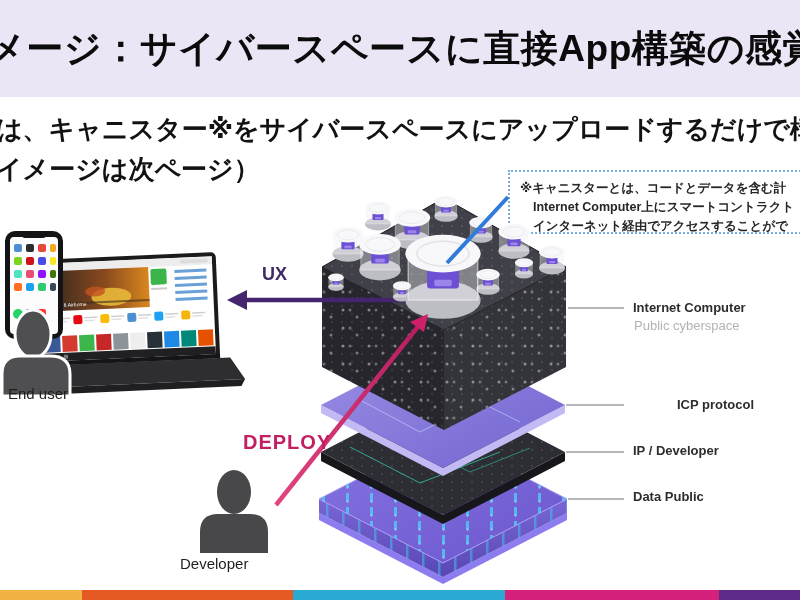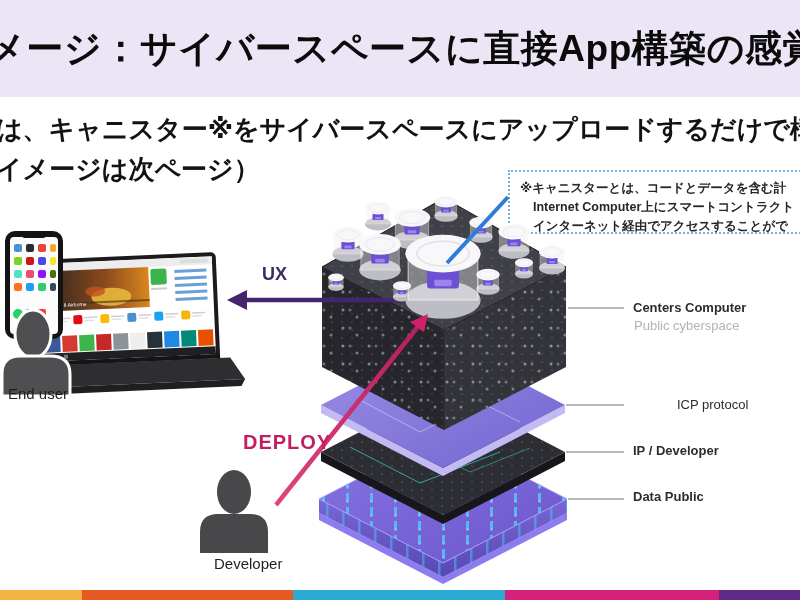--- a/index.html
+++ b/index.html
@@ -12,25 +12,25 @@
   #body-line1{top:112px;font-size:26px;}
   #body-line2{top:152px;font-size:26px;}
   #note-box{position:absolute;left:508px;top:170px;width:312px;height:46px;background:#fff;
             border:2px dotted #79aede;padding:7px 10px;font-size:12.5px;line-height:19px;
             color:#262626;font-weight:600;white-space:nowrap;}
   #note-box .indent{padding-left:13px;}
   .lbl{position:absolute;white-space:nowrap;}
   #ux-label{left:262px;top:264px;font-size:18px;font-weight:700;color:#3f2a68;}
   #deploy-label{left:243px;top:431px;font-size:20px;font-weight:800;color:#c21f63;letter-spacing:1px;}
   #end-user-label{left:8px;top:385px;font-size:15px;font-weight:500;color:#1f1f1f;}
-  #developer-label{left:214px;top:555px;font-size:15px;font-weight:500;color:#1f1f1f;}
+  #developer-label{left:180px;top:555px;font-size:15px;font-weight:500;color:#1f1f1f;}
   .stack-label{left:633px;font-size:13px;font-weight:700;color:#2d2d2d;}
   .stack-sublabel{left:634px;font-size:13px;font-weight:500;color:#b3b1b6;}
   #stack-label-0{top:300px;} #stack-sublabel-0{top:318px;text-align:center;}
-  #stack-label-1{top:397px;font-weight:400;padding-left:44px;}
+  #stack-label-1{top:397px;font-weight:700;padding-left:44px;}
   #stack-label-2{top:443px;font-weight:600;}
   #stack-label-3{top:489px;font-weight:600;}
   #footer-stripe{position:absolute;left:0;top:590px;width:800px;height:10px;display:flex;}
   #footer-stripe div{height:10px;}
   #diagram-svg{position:absolute;left:0;top:0;}
 </style>
 </head>
 <body>
 
 <div id="slide">
@@ -267,21 +267,21 @@
       <ellipse cx="234" cy="492" rx="17" ry="22" fill="#48484a"></ellipse>
       <path d="M200,553 L200,532 Q200,514 218,514 L250,514 Q268,514 268,532 L268,553 Z" fill="#48484a"></path>
     </g>
   </svg>
 
   <div id="ux-label" class="lbl">UX</div>
   <div id="deploy-label" class="lbl">DEPLOY</div>
   <div id="end-user-label" class="lbl">End user</div>
   <div id="developer-label" class="lbl">Developer</div>
 
-  <div id="stack-label-0" class="lbl stack-label">Centers Computer</div>
+  <div id="stack-label-0" class="lbl stack-label">Internet Computer</div>
   <div id="stack-sublabel-0" class="lbl stack-sublabel">Public cyberspace</div>
   <div id="stack-label-1" class="lbl stack-label">ICP protocol</div>
   <div id="stack-label-2" class="lbl stack-label">IP / Developer</div>
   <div id="stack-label-3" class="lbl stack-label">Data Public</div>
 
   <div id="footer-stripe">
     <div style="width: 82px; background: rgb(242, 179, 68);"></div>
     <div style="width: 211px; background: rgb(229, 90, 34);"></div>
     <div style="width: 212px; background: rgb(42, 169, 210);"></div>
     <div style="width: 214px; background: rgb(212, 33, 124);"></div>

